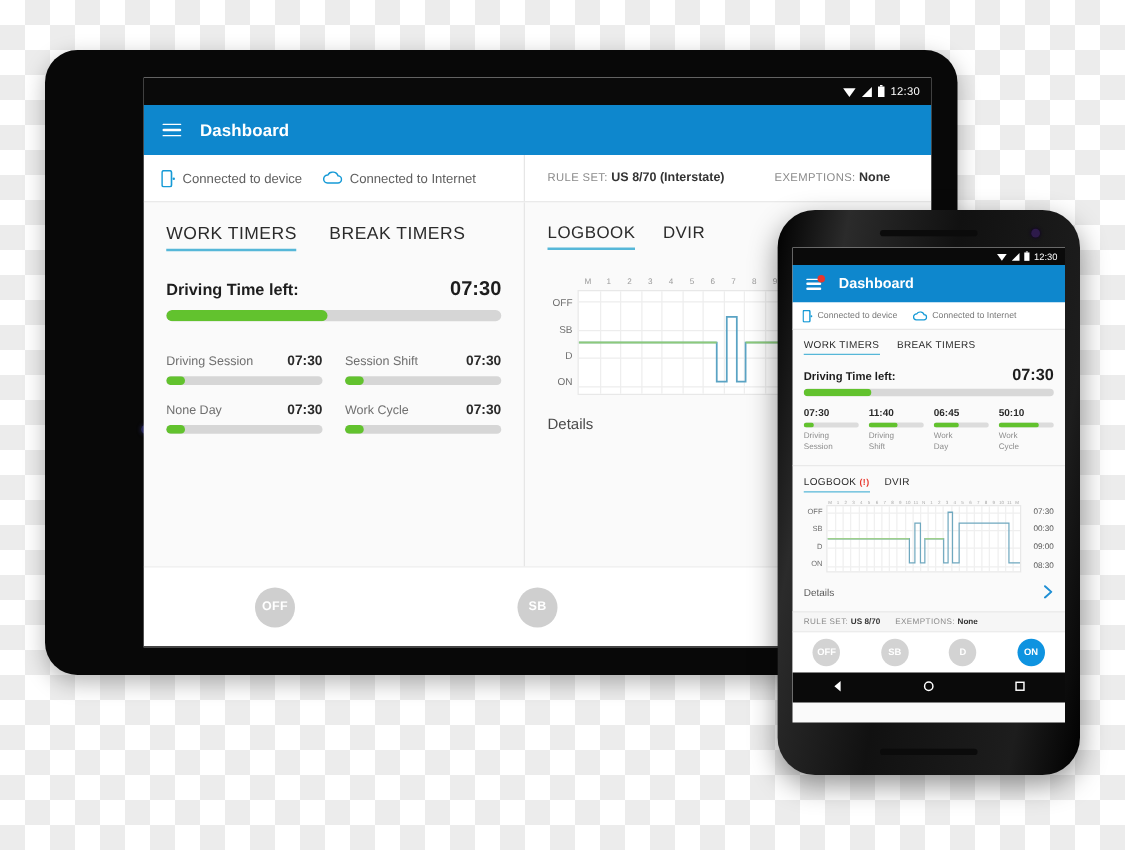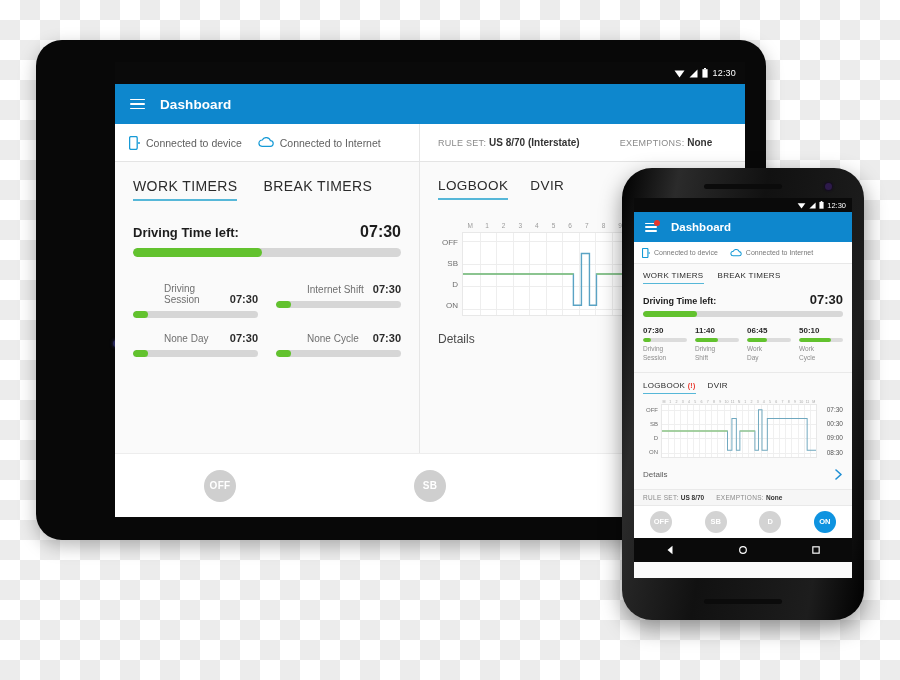--- a/index.html
+++ b/index.html
@@ -71,21 +71,21 @@
   .tabs.sm .tab{font-size:13.5px;}
 
   .hero-row{display:flex;justify-content:space-between;align-items:baseline;}
   .hero-lbl{font-size:13px;font-weight:bold;color:#1d1d1d;}
   .hero-val{font-size:16px;font-weight:bold;color:#1d1d1d;}
   .bar{height:9px;border-radius:5px;background:#d6d6d6;margin-top:7px;overflow:hidden;}
   .bar > i{display:block;height:100%;background:#62c22e;border-radius:5px;}
 
   .grid2{display:flex;flex-wrap:wrap;gap:14px 18px;margin-top:26px;}
   .cell{flex:0 0 calc(50% - 9px);}
-  .cell-row{display:flex;justify-content:space-between;align-items:flex-end;margin-left:31px;}
+  .cell-row{display:flex;justify-content:space-between;align-items:flex-end;}
   .cell-lbl{font-size:10px;color:#6f6f6f;}
   .cell-val{font-size:11px;font-weight:bold;color:#2b2b2b;}
   .bar.sm{height:7px;margin-top:6px;}
 
   
   .lb-wrap{margin-top:4px;}
   .lb-hours{display:flex;margin-left:24px;}
   .lb-hours span{flex:1;text-align:center;font-size:6.5px;color:#9a9a9a;}
   .lb-graph{display:flex;margin-top:3px;}
   .lb-rowlabels{width:24px;display:flex;flex-direction:column;justify-content:space-between;padding:6px 0 6px 0;}
@@ -256,39 +256,39 @@
                 <div class="cell-row">
                   <span class="cell-lbl">Driving Session</span>
                   <span class="cell-val">07:30</span>
                 </div>
                 <div class="bar sm">
                   <i style="width:12%"></i>
                 </div>
               </div>
               <div class="cell">
                 <div class="cell-row">
-                  <span class="cell-lbl">Internet Shift</span>
+                  <span class="cell-lbl">Session Shift</span>
                   <span class="cell-val">07:30</span>
                 </div>
                 <div class="bar sm">
                   <i style="width:12%"></i>
                 </div>
               </div>
               <div class="cell">
                 <div class="cell-row">
                   <span class="cell-lbl">None Day</span>
                   <span class="cell-val">07:30</span>
                 </div>
                 <div class="bar sm">
                   <i style="width:12%"></i>
                 </div>
               </div>
               <div class="cell">
                 <div class="cell-row">
-                  <span class="cell-lbl">None Cycle</span>
+                  <span class="cell-lbl">Work Cycle</span>
                   <span class="cell-val">07:30</span>
                 </div>
                 <div class="bar sm">
                   <i style="width:12%"></i>
                 </div>
               </div>
             </div>
         </div>
 
         <div class="pane-right">

